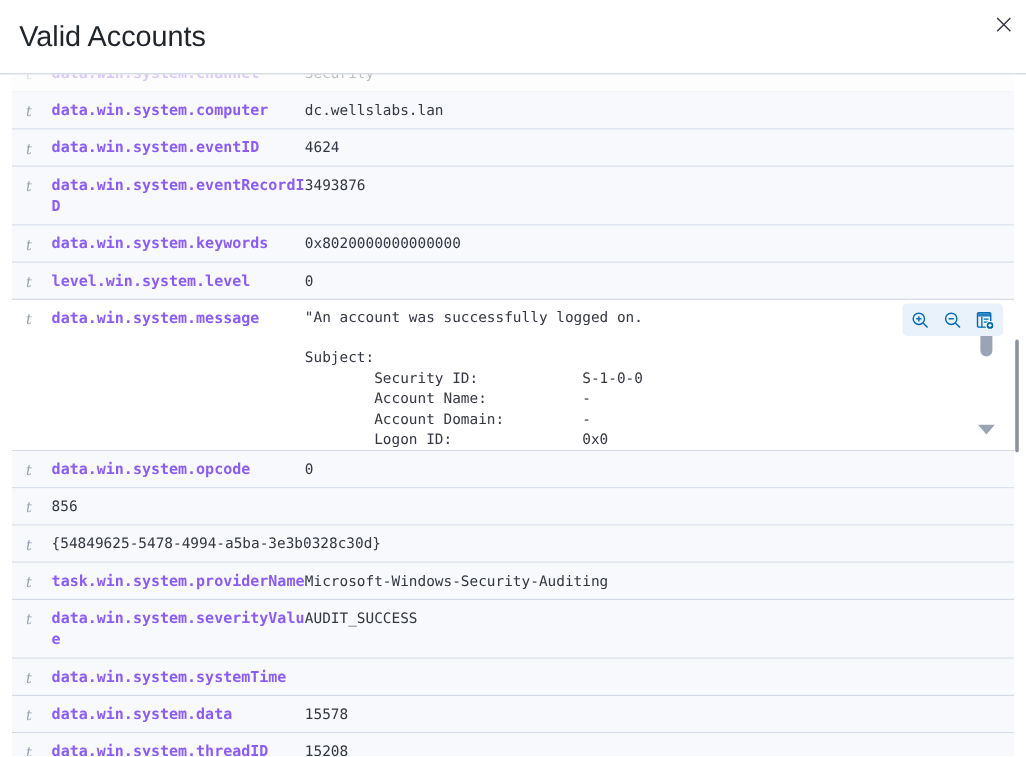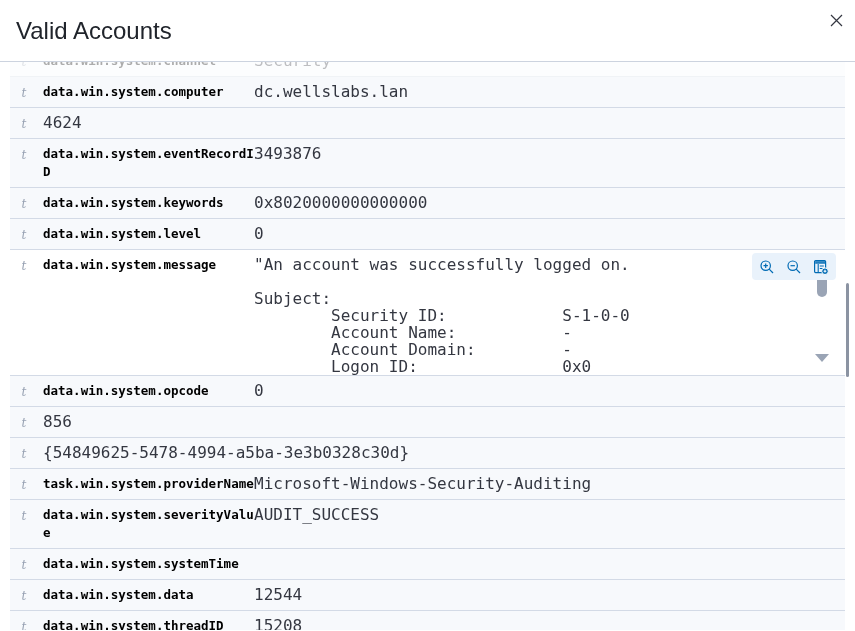--- a/index.html
+++ b/index.html
@@ -19,24 +19,24 @@
   .content { position: relative; height: 568px; overflow: hidden; padding: 0 10px; }
   .row { position: relative; display: flex; align-items: flex-start;
     min-height: 31px; padding: 6px 8px; background: #f7f9fc;
     border-bottom: 1px solid #d3dae6; }
   .row.partial { margin-top: -16px; opacity: 0.32; }
   .row.message { height: 126px; overflow: hidden; background: #ffffff; }
   .ticon { flex: 0 0 12px; width: 12px; margin-right: 13px; margin-top: 2px;
     font-family: "DejaVu Serif", serif; font-style: italic; font-size: 12px;
     line-height: 16px; color: #98a2b3; text-align: center; }
   .fname { flex: 0 0 211px; width: 211px; font-family: "DejaVu Sans Mono", monospace;
-    font-size: 12.5px; line-height: 18px; font-weight: 700; color: #000000;
+    font-size: 12.5px; line-height: 18px; font-weight: 700; color: #8b5cf6;
     word-break: break-all; white-space: pre-wrap; }
   .fval { flex: 1 1 auto; font-family: "DejaVu Sans Mono", monospace;
-    font-size: 16px; line-height: 18px; color: #343741; word-break: break-all; }
+    font-size: 12px; line-height: 18px; color: #343741; word-break: break-all; }
   pre.fval { line-height: 17px; white-space: pre; tab-size: 8; -moz-tab-size: 8;
     word-break: normal; overflow: hidden; }
 
   
   .actions { position: absolute; top: 3px; right: 9px; height: 27px;
     display: flex; align-items: center; gap: 11px; padding: 0 7px;
     background: #e9f2fb; border-radius: 4px; }
   .actions .abtn { width: 16px; height: 16px; border: none; background: none;
     padding: 0; cursor: pointer; display: block; }
   .mini-thumb { position: absolute; top: 30px; right: 18px; width: 10px; height: 17px;
@@ -67,35 +67,36 @@
         <span class="fname">data.win.system.channel</span>
         <span class="fval">Security</span>
       </div>
       <div class="row">
         <span class="ticon">t</span>
         <span class="fname">data.win.system.computer</span>
         <span class="fval">dc.wellslabs.lan</span>
       </div>
       <div class="row">
         <span class="ticon">t</span>
+        <span class="fname">data.win.system.eventID</span>
         <span class="fval">4624</span>
       </div>
       <div class="row">
         <span class="ticon">t</span>
         <span class="fname">data.win.system.eventRecordID</span>
         <span class="fval">3493876</span>
       </div>
       <div class="row">
         <span class="ticon">t</span>
         <span class="fname">data.win.system.keywords</span>
         <span class="fval">0x8020000000000000</span>
       </div>
       <div class="row">
         <span class="ticon">t</span>
-        <span class="fname">data.win.system.level</span>
+        <span class="fname">level.win.system.level</span>
         <span class="fval">0</span>
       </div>
       <div class="row message">
         <span class="ticon">t</span>
         <span class="fname">data.win.system.message</span>
         <pre class="fval">"An account was successfully logged on.
 
 Subject:
 	Security ID:		S-1-0-0
 	Account Name:		-
@@ -147,21 +148,21 @@
         <span class="fname">data.win.system.severityValue</span>
         <span class="fval">AUDIT_SUCCESS</span>
       </div>
       <div class="row">
         <span class="ticon">t</span>
         <span class="fname">data.win.system.systemTime</span>
       </div>
       <div class="row">
         <span class="ticon">t</span>
         <span class="fname">data.win.system.data</span>
-        <span class="fval">12544</span>
+        <span class="fval">15578</span>
       </div>
       <div class="row">
         <span class="ticon">t</span>
         <span class="fname">data.win.system.threadID</span>
         <span class="fval">15208</span>
       </div>
     </div>
   <div class="main-scrollbar"></div>
 </div>
 

